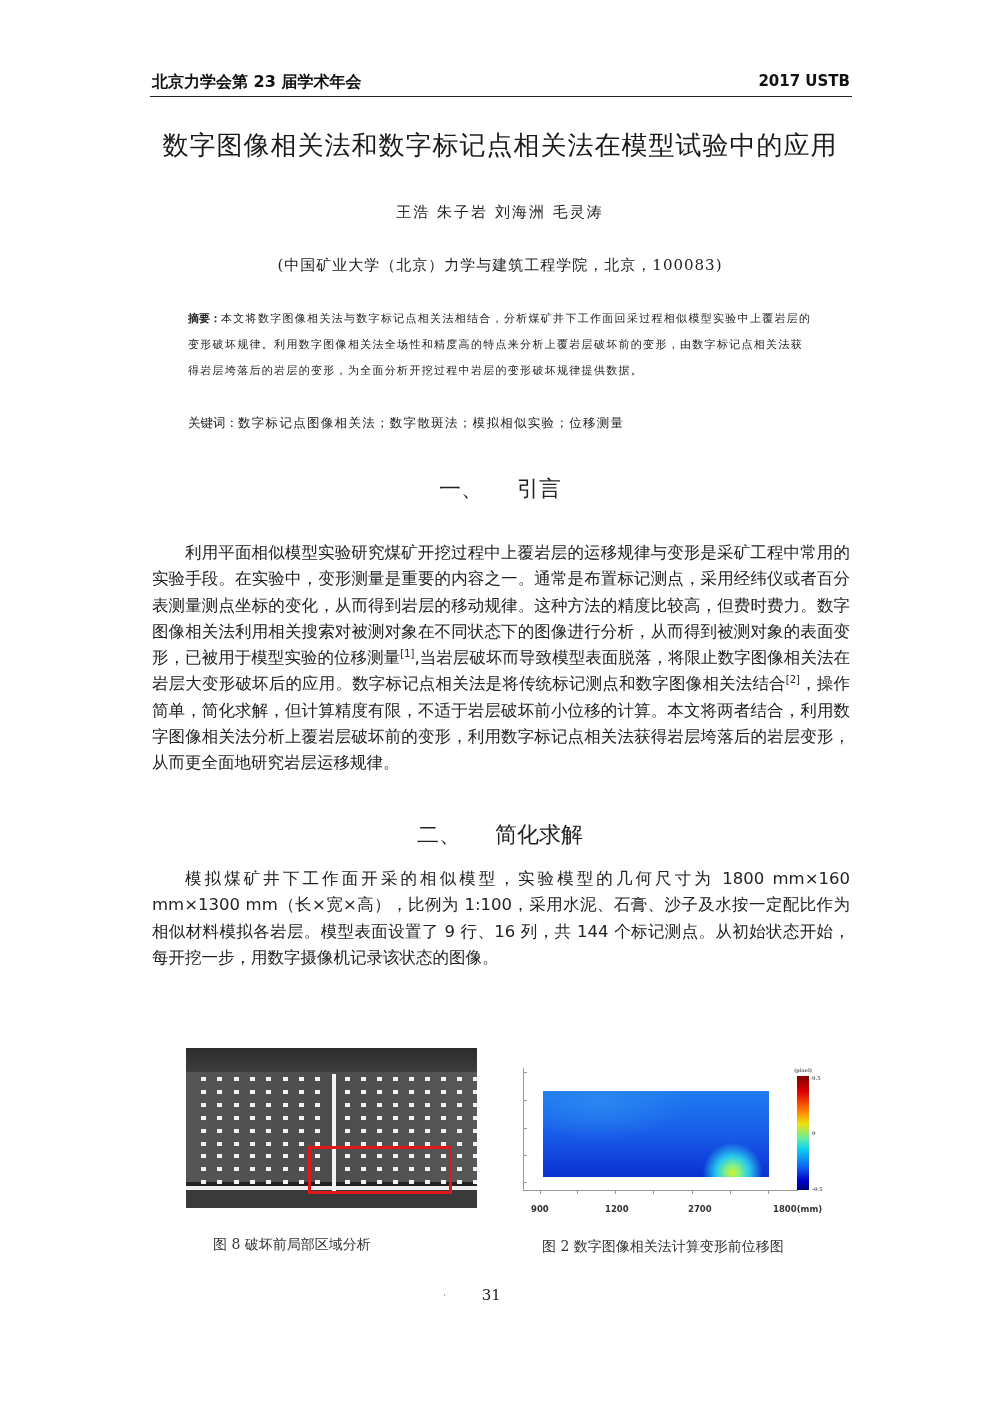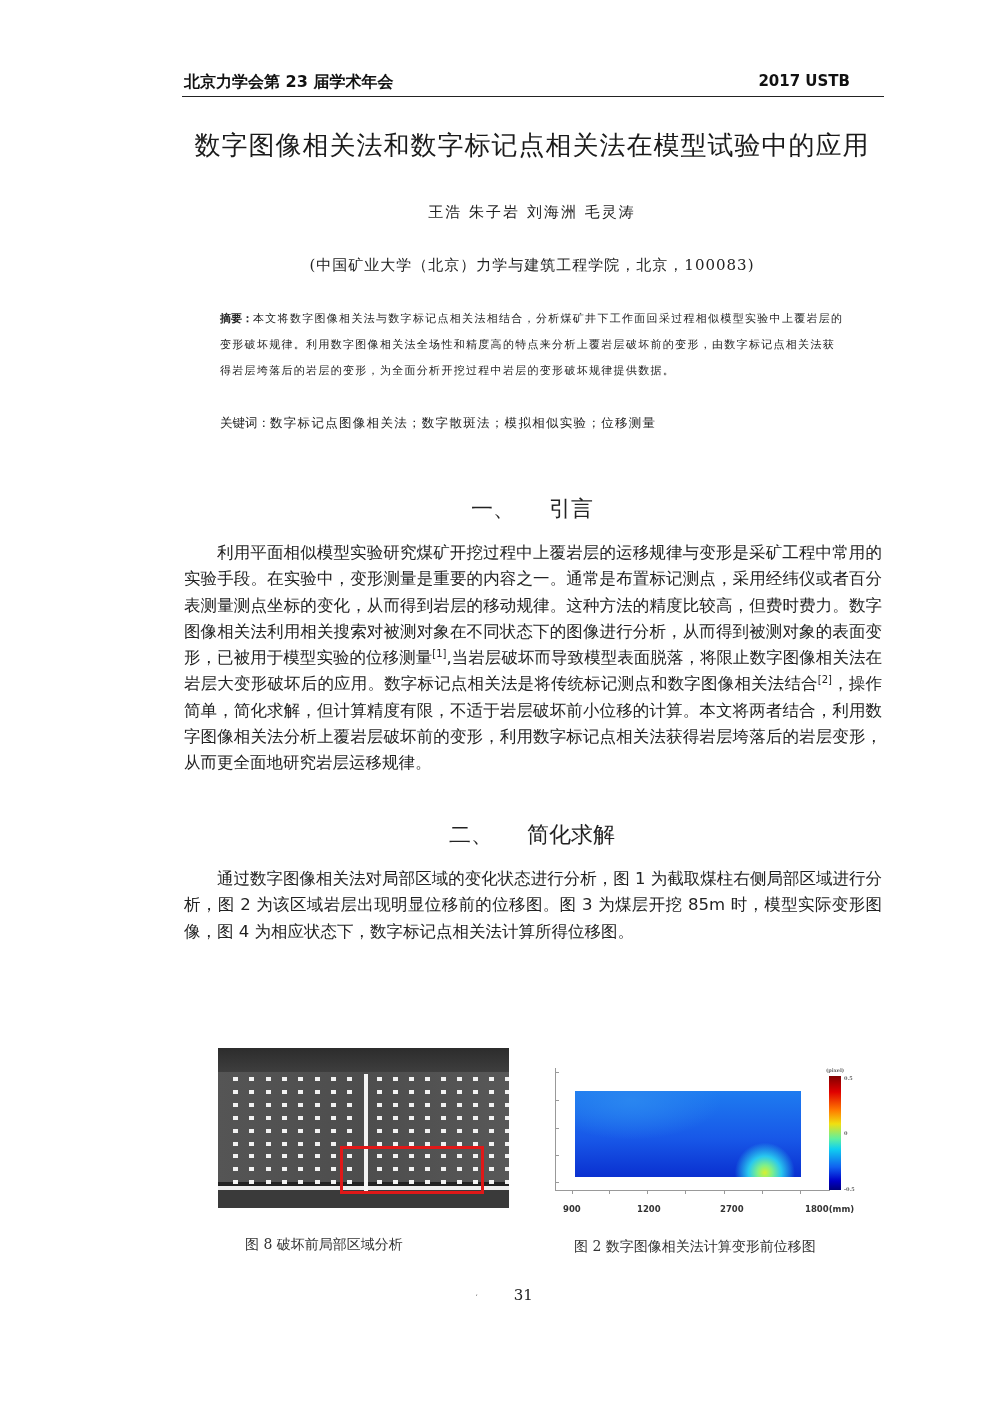--- a/index.html
+++ b/index.html
@@ -1,18 +1,18 @@
 <!DOCTYPE html>
 <html><head>
 <meta charset="utf-8">
 <style>
   html, body { margin: 0; padding: 0; background: #ffffff; }
   body { width: 1000px; height: 1413px; position: relative; overflow: hidden;
          font-family: "DejaVu Serif", "Liberation Serif", serif; color: #222; }
-  .abs { position: absolute; margin-left: 32px; }
+  .abs { position: absolute; }
   .hdr-left { left: 152px; top: 72px; font-family: "DejaVu Sans", "Liberation Sans", sans-serif;
               font-weight: bold; font-size: 16px; letter-spacing: 0px; color: #111; }
   .hdr-right { right: 150px; top: 72px; font-family: "DejaVu Sans", "Liberation Sans", sans-serif;
                font-weight: bold; font-size: 15px; color: #111; }
   .hdr-rule { left: 150px; width: 702px; top: 96px; height: 0; border-top: 1.5px solid #222; }
   .title { left: 0; width: 1000px; top: 128px; text-align: center; font-size: 26px;
            font-family: "DejaVu Sans", "Liberation Sans", sans-serif; color: #1a1a1a; letter-spacing: 1px; }
   .authors { left: 0; width: 1000px; top: 203px; text-align: center; font-size: 15px; letter-spacing: 2px; }
   .affil { left: 0; width: 1000px; top: 256px; text-align: center; font-size: 15px; letter-spacing: 1px; }
   .abstract { left: 188px; width: 625px; top: 306px; font-size: 11px; line-height: 26px; letter-spacing: 1.3px; }
@@ -70,32 +70,32 @@
 <div class="abs authors">王浩 朱子岩 刘海洲 毛灵涛</div>
 <div class="abs affil">(中国矿业大学（北京）力学与建筑工程学院，北京，100083)</div>
 
 <div class="abs abstract">
   <b>摘要：</b><span>本文将数字图像相关法与数字标记点相关法相结合，分析煤矿井下工作面回采过程相似模型实验中上覆岩层的变形破坏规律。利用数字图像相关法全场性和精度高的特点来分析上覆岩层破坏前的变形，由数字标记点相关法获得岩层垮落后的岩层的变形，为全面分析开挖过程中岩层的变形破坏规律提供数据。</span>
 </div>
 <div class="abs keywords">
   <b>关键词：</b><span>数字标记点图像相关法；数字散斑法；模拟相似实验；位移测量</span>
 </div>
 
-<div class="abs sec-title" style="top:494px;">
+<div class="abs sec-title" style="top:474px;">
   <span class="num">一、</span><span>引言</span>
 </div>
 <div class="abs para" style="top:540px;">
   <p><span>利用平面相似模型实验研究煤矿开挖过程中上覆岩层的运移规律与变形是采矿工程中常用的实验手段。在实验中，变形测量是重要的内容之一。通常是布置标记测点，采用经纬仪或者百分表测量测点坐标的变化，从而得到岩层的移动规律。这种方法的精度比较高，但费时费力。数字图像相关法利用相关搜索对被测对象在不同状态下的图像进行分析，从而得到被测对象的表面变形，已被用于模型实验的位移测量</span><sup>[1]</sup><span>,当岩层破坏而导致模型表面脱落，将限止数字图像相关法在岩层大变形破坏后的应用。数字标记点相关法是将传统标记测点和数字图像相关法结合</span><sup>[2]</sup><span>，操作简单，简化求解，但计算精度有限，不适于岩层破坏前小位移的计算。本文将两者结合，利用数字图像相关法分析上覆岩层破坏前的变形，利用数字标记点相关法获得岩层垮落后的岩层变形，从而更全面地研究岩层运移规律。</span></p>
 </div>
 
 <div class="abs sec-title" style="top:820px;">
   <span class="num">二、</span><span>简化求解</span>
 </div>
 <div class="abs para" style="top:866px;">
-  <p>通过数字图像相关法对局部区域的变化状态进行分析，图 1 为截取煤柱右侧局部区域进行分析，图 2 为该区域岩层出现明显位移前的位移图。图 3 为煤层开挖 85m 时，模型实际变形图像，图 4 为相应状态下，数字标记点相关法计算所得位移图。</p>
+  <p>模拟煤矿井下工作面开采的相似模型，实验模型的几何尺寸为 1800 mm×160 mm×1300 mm（长×宽×高），比例为 1:100，采用水泥、石膏、沙子及水按一定配比作为相似材料模拟各岩层。模型表面设置了 9 行、16 列，共 144 个标记测点。从初始状态开始，每开挖一步，用数字摄像机记录该状态的图像。</p>
 </div>
 
 <div class="abs photo" id="photo">
   <div class="top-band"></div>
   <div class="face"></div>
   <div class="ground"></div>
   <div class="floor"></div>
   <div class="base"></div>
   <div class="divider"></div>
   <div class="dot" style="left: 15px; top: 29px;"></div>

